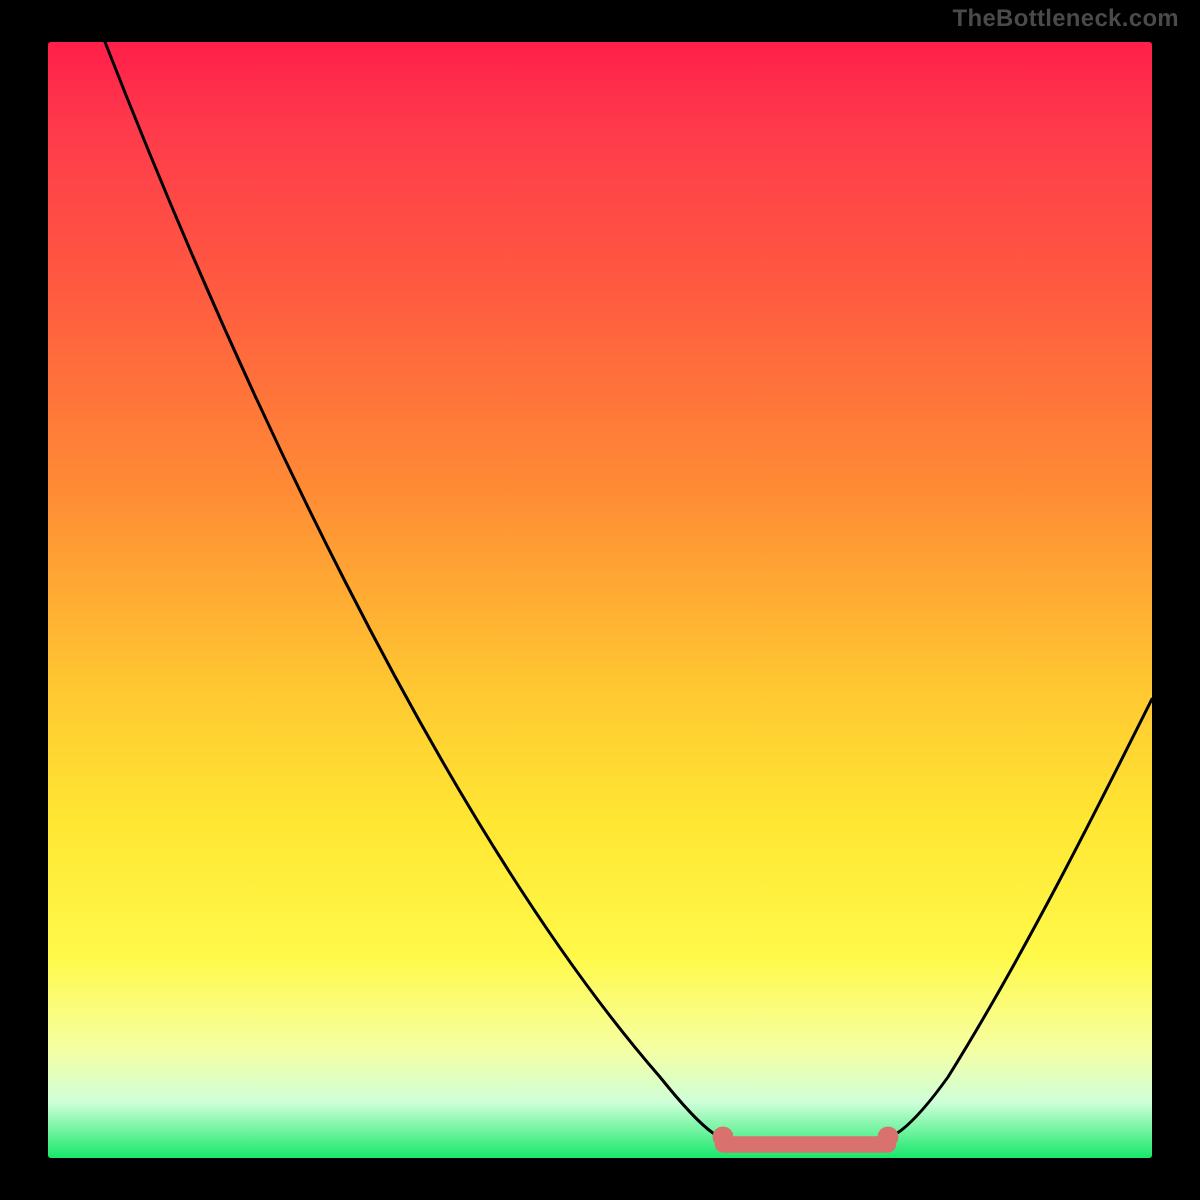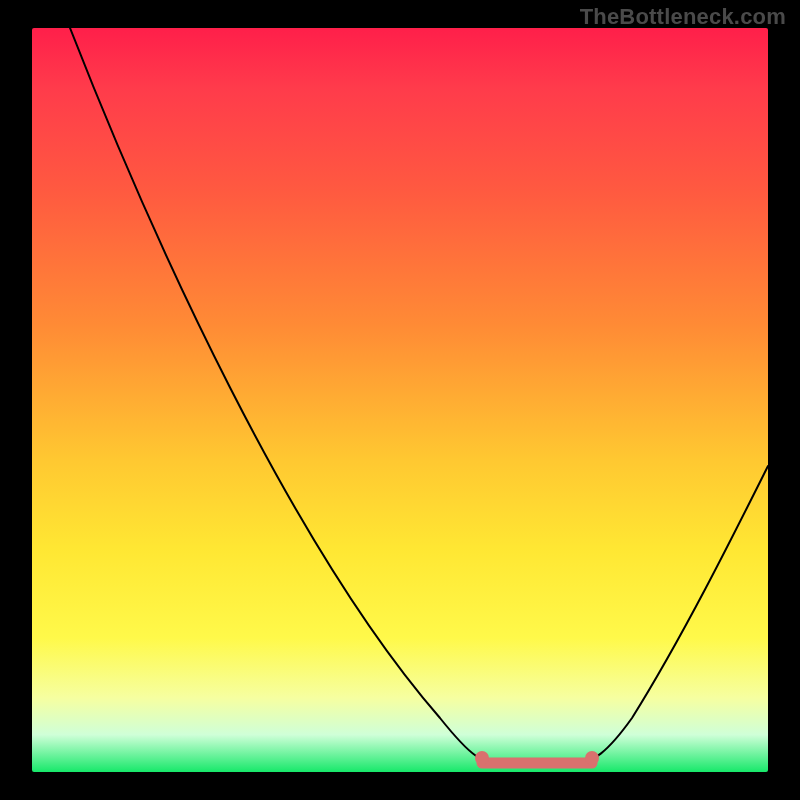--- a/index.html
+++ b/index.html
@@ -15,21 +15,21 @@
     position: relative;
     width: 800px;
     height: 800px;
     background: #000;
   }
   .watermark {
     position: absolute;
     top: 4px;
     right: 14px;
     color: #4a4a4a;
-    font-size: 22px;
+    font-size: 16px;
     font-weight: 600;
     letter-spacing: 0.2px;
     z-index: 3;
   }
   .plot {
     position: absolute;
     left: 32px;
     top: 28px;
     width: 736px;
     height: 744px;

